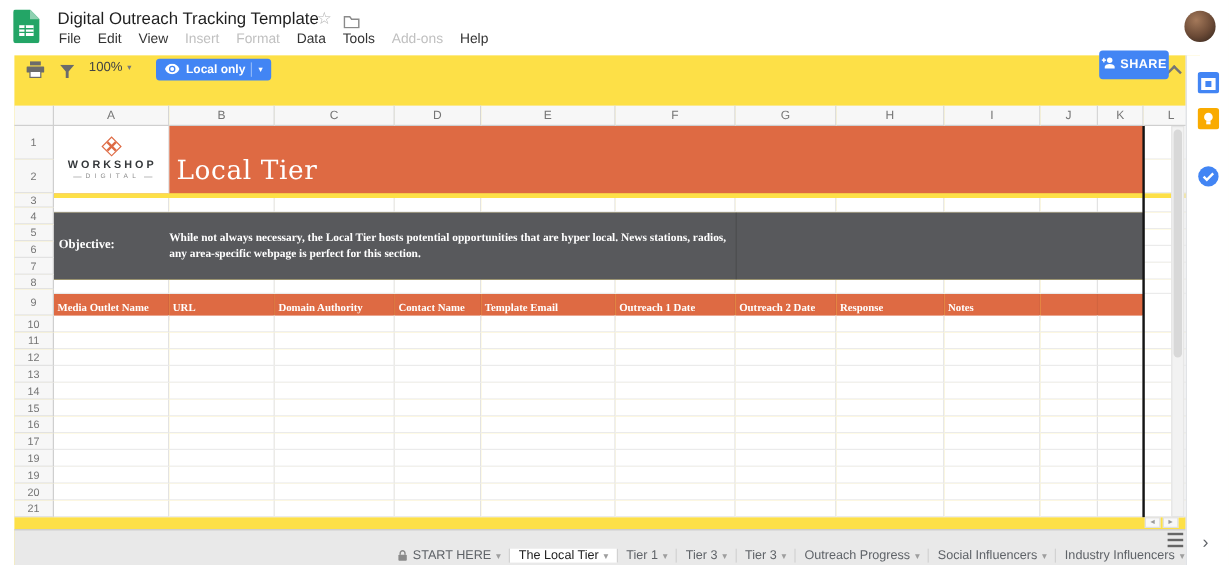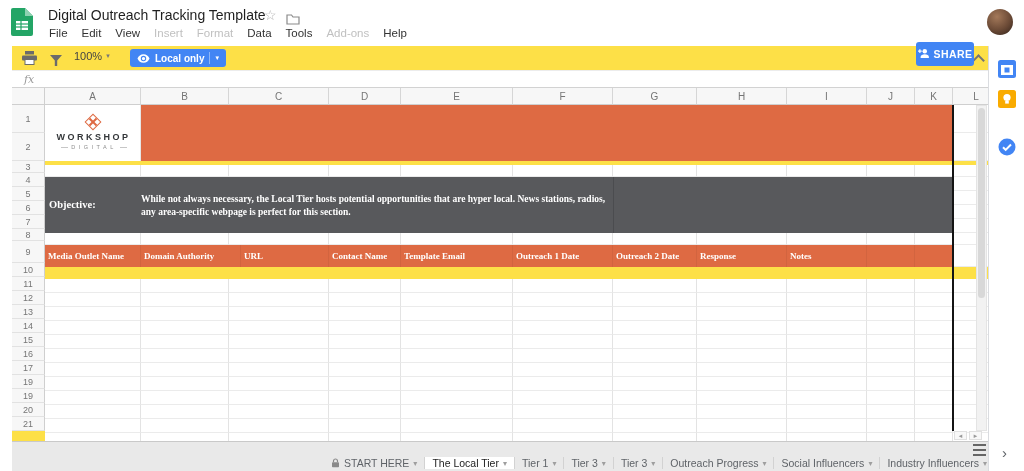--- a/index.html
+++ b/index.html
@@ -77,21 +77,21 @@
   .logo-digital::before, .logo-digital::after { content:""; width:7px; height:1px; background:#c6c6c6; }
   .banner-title { position:absolute; left:102px; bottom:6px; font-family:"DejaVu Serif", serif;
     font-size:22px; color:#fff; letter-spacing:.5px; }
 
   .objective-band { width:908px; flex:none; background:#58595C; position:relative; height:56px; }
   .objective-label { position:absolute; left:4px; top:22px; font:bold 10.5px "Liberation Serif", serif; color:#fff; }
   .objective-text { position:absolute; left:96px; top:16px; width:478px;
     font:bold 9.5px/13px "Liberation Serif", serif; color:#fff; }
   .obj-sep { position:absolute; left:568px; top:0; width:1px; height:100%; background:rgba(0,0,0,.14); }
 
-  #header-row { height:34px; }
+  #header-row { height:18px; }
   .th { flex:none; box-sizing:border-box; height:22px; background:#DE6A43; color:#fff;
     font:bold 9px "Liberation Serif", serif; display:flex; align-items:center;
     padding-left:3px; border-right:1px solid rgba(0,0,0,.05); overflow:hidden; white-space:nowrap; }
 
   .print-line { position:absolute; left:907px; top:0; width:2px; height:326px; background:#141414; }
 
   #vscroll { position:absolute; left:964px; top:59px; width:11px; height:326px; background:#f2f2f2;
     border:1px solid #e4e4e4; box-sizing:border-box; }
   #vscroll .thumb { margin:2px 1px; width:7px; height:190px; background:#d8d8d8; border-radius:4px; }
 
@@ -197,23 +197,20 @@
           <path d="M12 0C7 0 2.7 3.1.9 8c1.8 4.9 6.1 8 11.1 8s9.3-3.1 11.1-8C21.3 3.1 17 0 12 0zm0 13a5 5 0 1 1 0-10 5 5 0 0 1 0 10zm0-8a3 3 0 1 0 0 6 3 3 0 0 0 0-6z"></path>
         </svg>
       </span>
       <span class="vlabel">Local only</span>
       <span class="vsep"></span>
       <span class="caret">▾</span>
     </div>
     <div id="collapse-chevron"></div>
   </div>
 
-  <div id="fxbar">
-    <span id="fx-label">fx</span>
-  </div>
 
   <div id="grid">
     <div id="col-row">
       <div class="corner"></div>
     <div class="col-header" style="width: 96px;">A</div>
         <div class="col-header" style="width: 88px;">B</div>
         <div class="col-header" style="width: 100px;">C</div>
         <div class="col-header" style="width: 72px;">D</div>
         <div class="col-header" style="width: 112px;">E</div>
         <div class="col-header" style="width: 100px;">F</div>
@@ -250,20 +247,21 @@
         </div>
       <div id="grid-content">
 
         <div class="crow" style="height:60px">
           <div class="banner-band">
             <div class="logo-cell">
               <div class="logo-diamond"></div>
               <div class="logo-workshop">WORKSHOP</div>
               <div class="logo-digital">DIGITAL</div>
             </div>
+            <div class="banner-title">Local Tier</div>
           </div>
           <div class="lstack">
               <div class="lcell" style="height: 28px;"></div>
               <div class="lcell" style="height: 28px;"></div>
             </div>
         </div>
 
         <div class="crow" id="spacer-3" style="height:12px">
             <div class="cell" style="width: 96px; height: 12px;"></div>
             <div class="cell" style="width: 88px; height: 12px;"></div>
@@ -303,22 +301,22 @@
             <div class="cell" style="width: 84px; height: 12px;"></div>
             <div class="cell" style="width: 90px; height: 12px;"></div>
             <div class="cell" style="width: 80px; height: 12px;"></div>
             <div class="cell" style="width: 48px; height: 12px;"></div>
             <div class="cell" style="width: 38px; height: 12px;"></div>
             <div class="cell" style="width: 47px; height: 12px;"></div>
           </div>
 
         <div class="crow" id="header-row">
             <div class="th" style="width: 96px;">Media Outlet Name</div>
+            <div class="th" style="width: 88px;">URL</div>
             <div class="th" style="width: 100px;">Domain Authority</div>
-            <div class="th" style="width: 88px;">URL</div>
             <div class="th" style="width: 72px;">Contact Name</div>
             <div class="th" style="width: 112px;">Template Email</div>
             <div class="th" style="width: 100px;">Outreach 1 Date</div>
             <div class="th" style="width: 84px;">Outreach 2 Date</div>
             <div class="th" style="width: 90px;">Response</div>
             <div class="th" style="width: 80px;">Notes</div>
             <div class="th" style="width: 48px;"></div>
             <div class="th" style="width: 38px;"></div>
             <div class="cell" style="width: 47px; height: 22px;"></div>
           </div>

